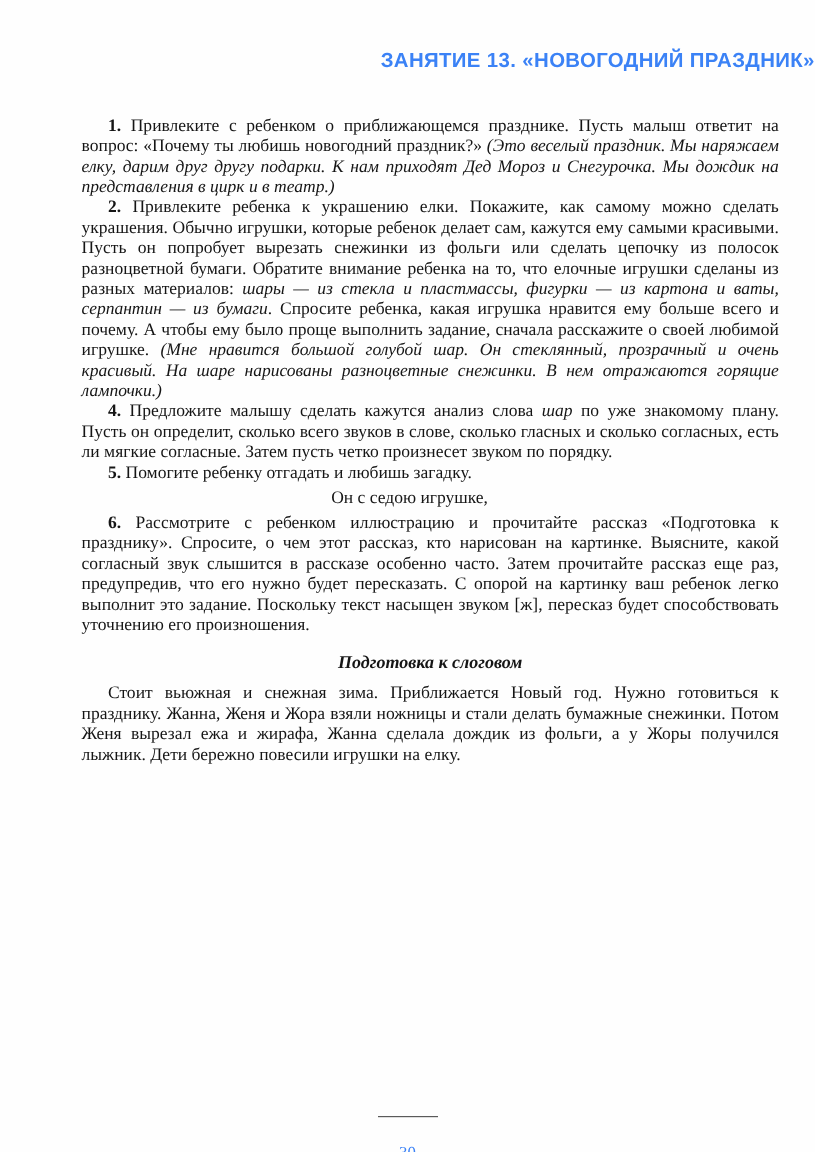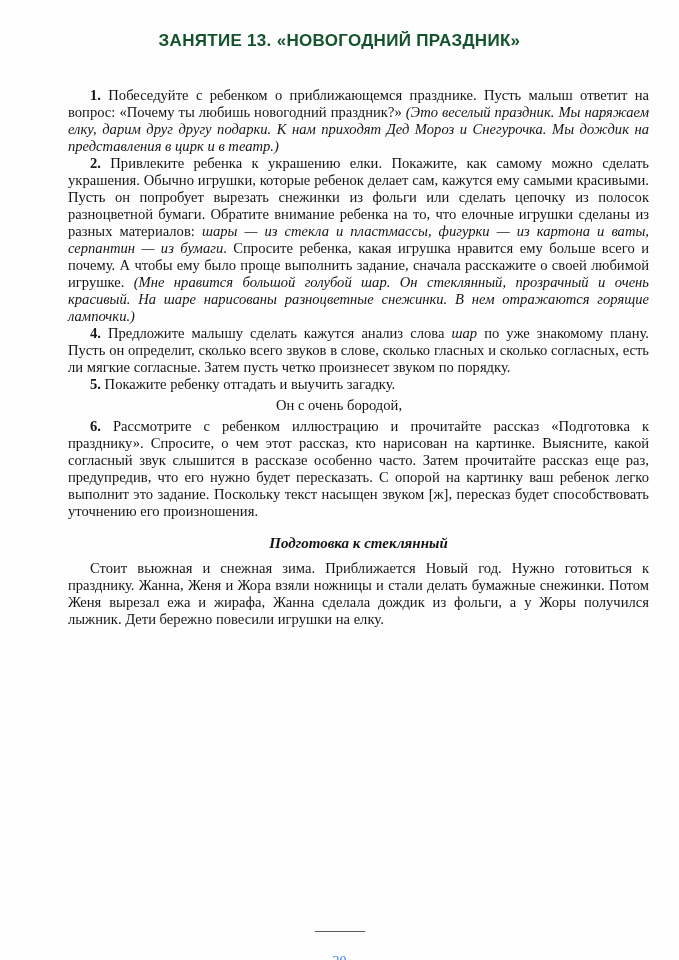--- a/index.html
+++ b/index.html
@@ -12,27 +12,27 @@
     position: relative;
     overflow: hidden;
   }
   .page {
     position: relative;
     width: 679px;
     height: 960px;
     background: #fefefe;
   }
   .title {
-    padding-top: 31px;
-    text-align: center;
+    padding-top: 41px;
+    text-align: right;
     font-family: "Liberation Sans", sans-serif;
     font-weight: bold;
     font-size: 17px;
     letter-spacing: 0.3px;
-    color: #14532d;
+    color: #3b82f6;
   }
   .content {
     margin: 36px 30px 0 68px; 
     font-size: 14.6px;
     line-height: 17px;
   }
   .content p {
     margin: 0;
     text-align: justify;
     text-indent: 22px;
@@ -74,36 +74,36 @@
 </style>
 </head>
 <body>
 
 <div class="page">
 
   <div class="title">ЗАНЯТИЕ 13. «НОВОГОДНИЙ ПРАЗДНИК»</div>
 
   <div class="content">
 
-    <p><span class="num">1.</span><span> Побеседуйте с ребенком о приближающемся празднике. Пусть малыш ответит на вопрос: «Почему ты любишь новогодний праздник?» </span><span class="it">(Это веселый праздник. Мы наряжаем елку, дарим друг другу подарки. К нам приходят Дед Мороз и Снегурочка. Мы дождик на представления в цирк и в театр.)</span></p>
+    <p><span class="num">1.</span><span> Привлеките с ребенком о приближающемся празднике. Пусть малыш ответит на вопрос: «Почему ты любишь новогодний праздник?» </span><span class="it">(Это веселый праздник. Мы наряжаем елку, дарим друг другу подарки. К нам приходят Дед Мороз и Снегурочка. Мы дождик на представления в цирк и в театр.)</span></p>
 
     <p><span class="num">2.</span><span> Привлеките ребенка к украшению елки. Покажите, как самому можно сделать украшения. Обычно игрушки, которые ребенок делает сам, кажутся ему самыми красивыми. Пусть он попробует вырезать снежинки из фольги или сделать цепочку из полосок разноцветной бумаги. Обратите внимание ребенка на то, что елочные игрушки сделаны из разных материалов: </span><span class="it">шары — из стекла и пластмассы, фигурки — из картона и ваты, серпантин — из бумаги</span><span>. Спросите ребенка, какая игрушка нравится ему больше всего и почему. А чтобы ему было проще выполнить задание, сначала расскажите о своей любимой игрушке. </span><span class="it">(Мне нравится большой голубой шар. Он стеклянный, прозрачный и очень красивый. На шаре нарисованы разноцветные снежинки. В нем отражаются горящие лампочки.)</span></p>
 
 
     <p><span class="num">4.</span><span> Предложите малышу сделать кажутся анализ слова </span><span class="it">шар</span><span> по уже знакомому плану. Пусть он определит, сколько всего звуков в слове, сколько гласных и сколько согласных, есть ли мягкие согласные. Затем пусть четко произнесет звуком по порядку.</span></p>
 
-    <p><span class="num">5.</span><span> Покажите ребенку отгадать и выучить загадку.</span></p>
+    <p><span class="num">5.</span><span> Помогите ребенку отгадать и любишь загадку.</span></p>
 
     <div class="poem">
-      <p class="poem-line">Он с очень бородой,</p>
+      <p class="poem-line">Он с седою игрушке,</p>
     </div>
 
     <p><span class="num">6.</span><span> Рассмотрите с ребенком иллюстрацию и прочитайте рассказ «Подготовка к празднику». Спросите, о чем этот рассказ, кто нарисован на картинке. Выясните, какой согласный звук слышится в рассказе особенно часто. Затем прочитайте рассказ еще раз, предупредив, что его нужно будет пересказать. С опорой на картинку ваш ребенок легко выполнит это задание. Поскольку текст насыщен звуком [ж], пересказ будет способствовать уточнению его произношения.</span></p>
 
-    <div class="story-heading">Подготовка к стеклянный</div>
+    <div class="story-heading">Подготовка к слоговом</div>
 
     <p>Стоит вьюжная и снежная зима. Приближается Новый год. Нужно готовиться к празднику. Жанна, Женя и Жора взяли ножницы и стали делать бумажные снежинки. Потом Женя вырезал ежа и жирафа, Жанна сделала дождик из фольги, а у Жоры получился лыжник. Дети бережно повесили игрушки на елку.</p>
 
   </div>
 
   <div class="footer">
     <div class="footer-rule"></div>
     <div class="footer-page-number">30</div>
   </div>
 

